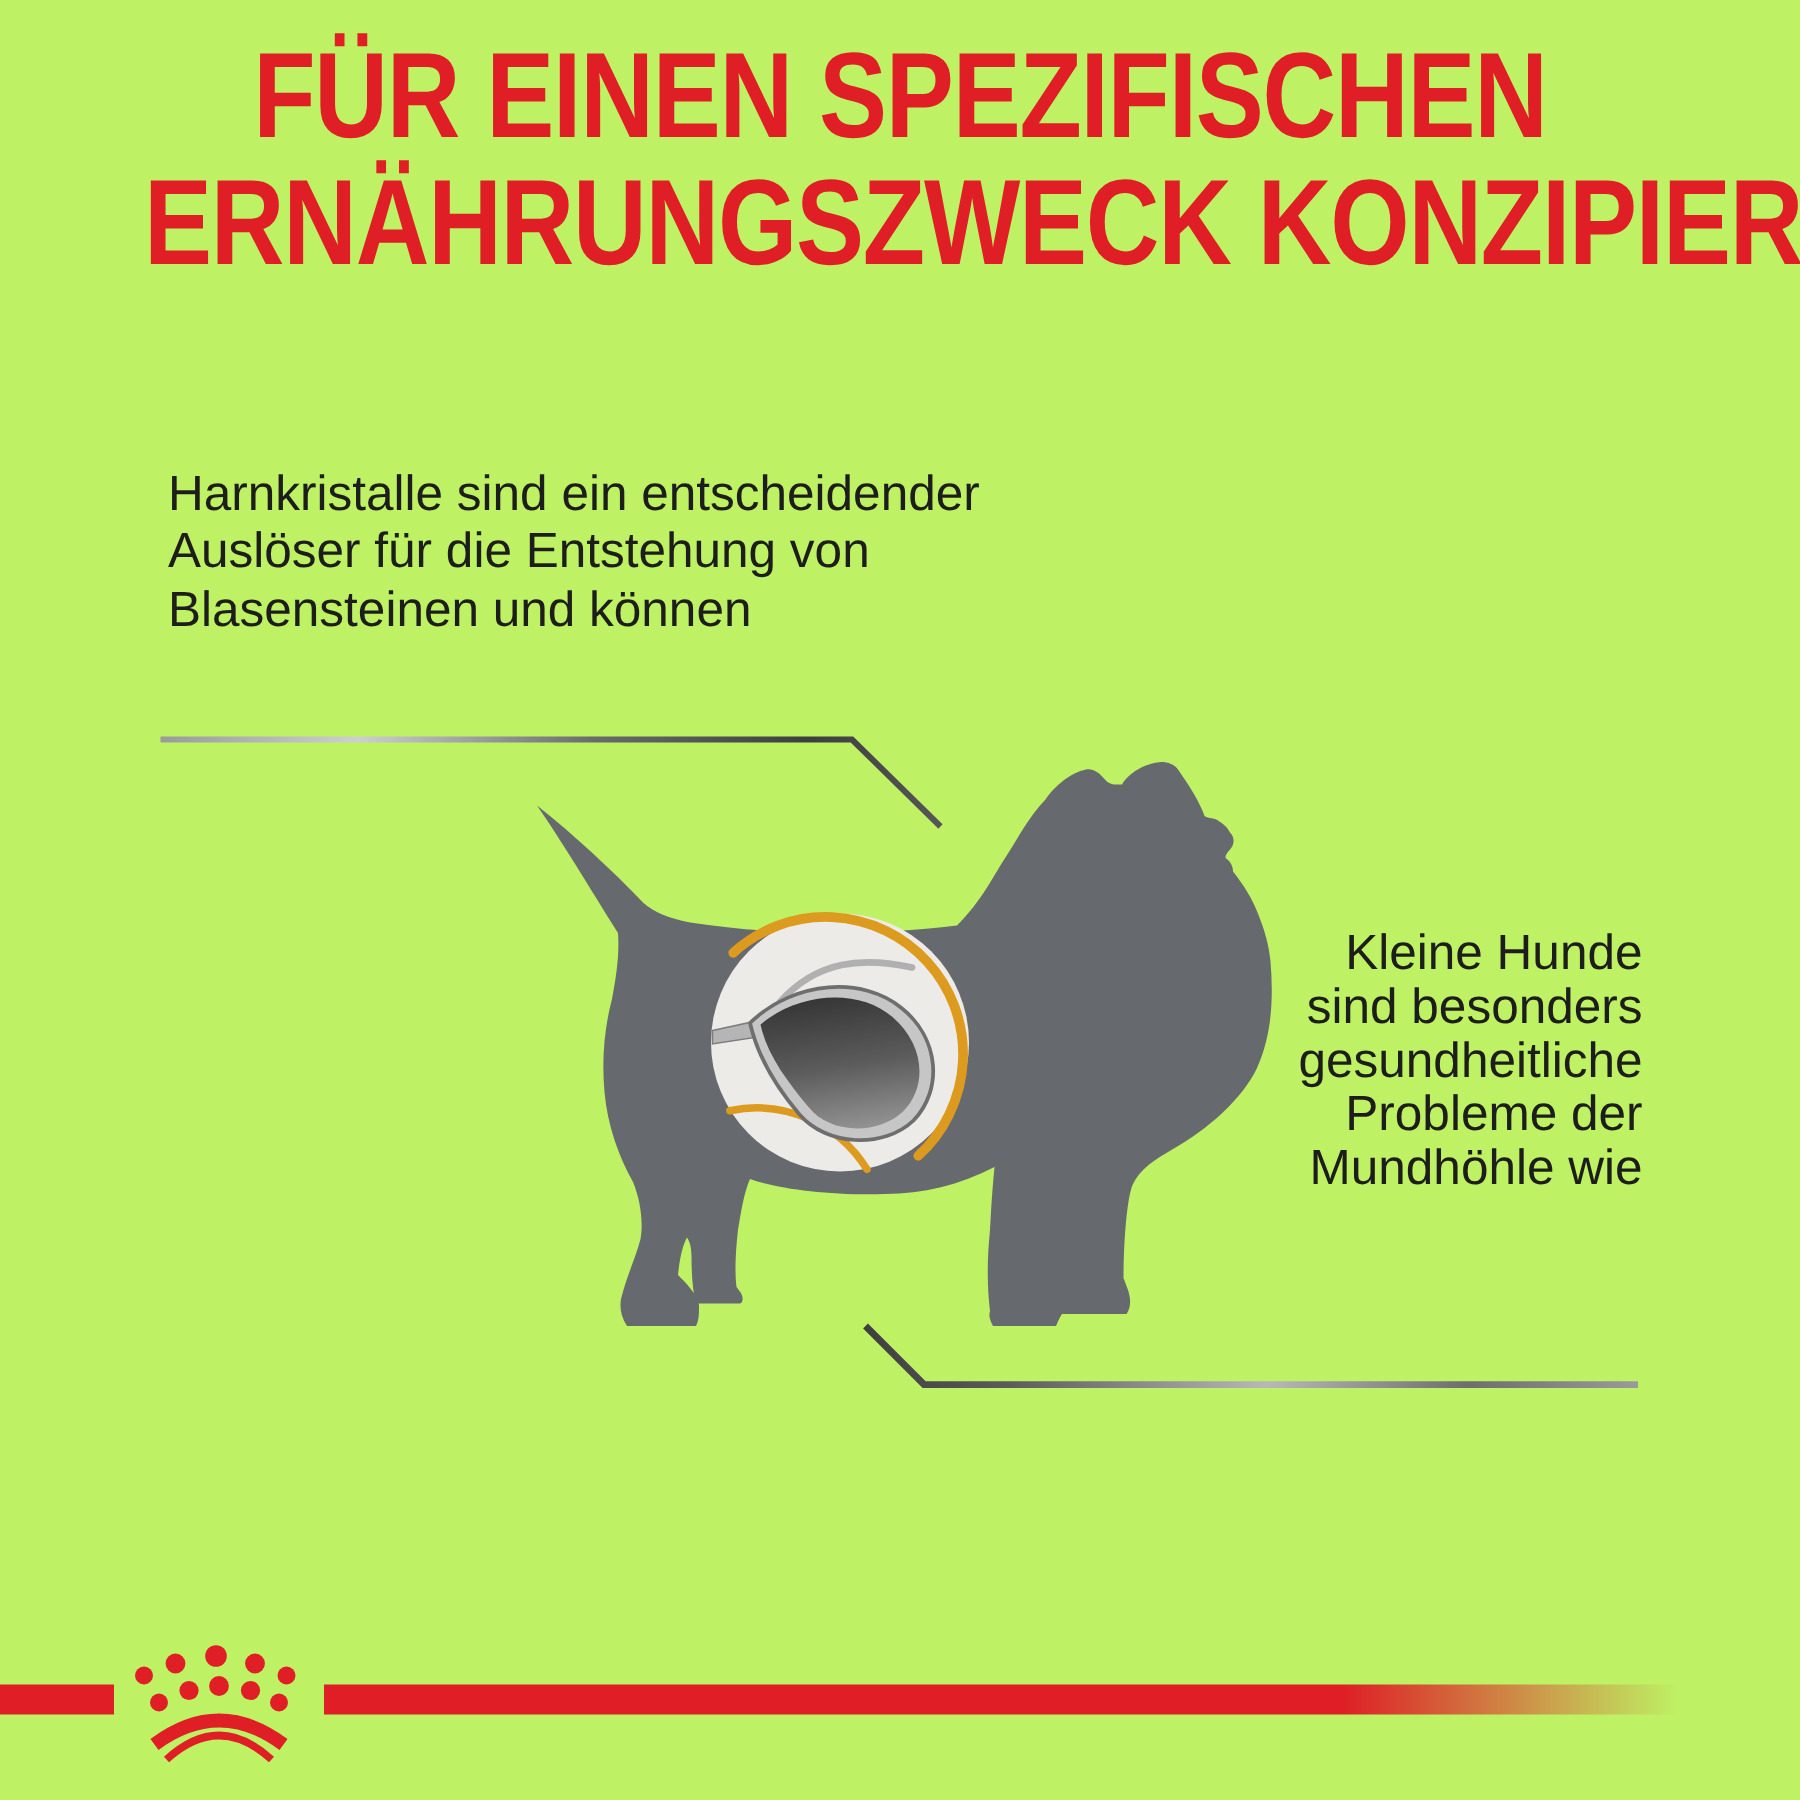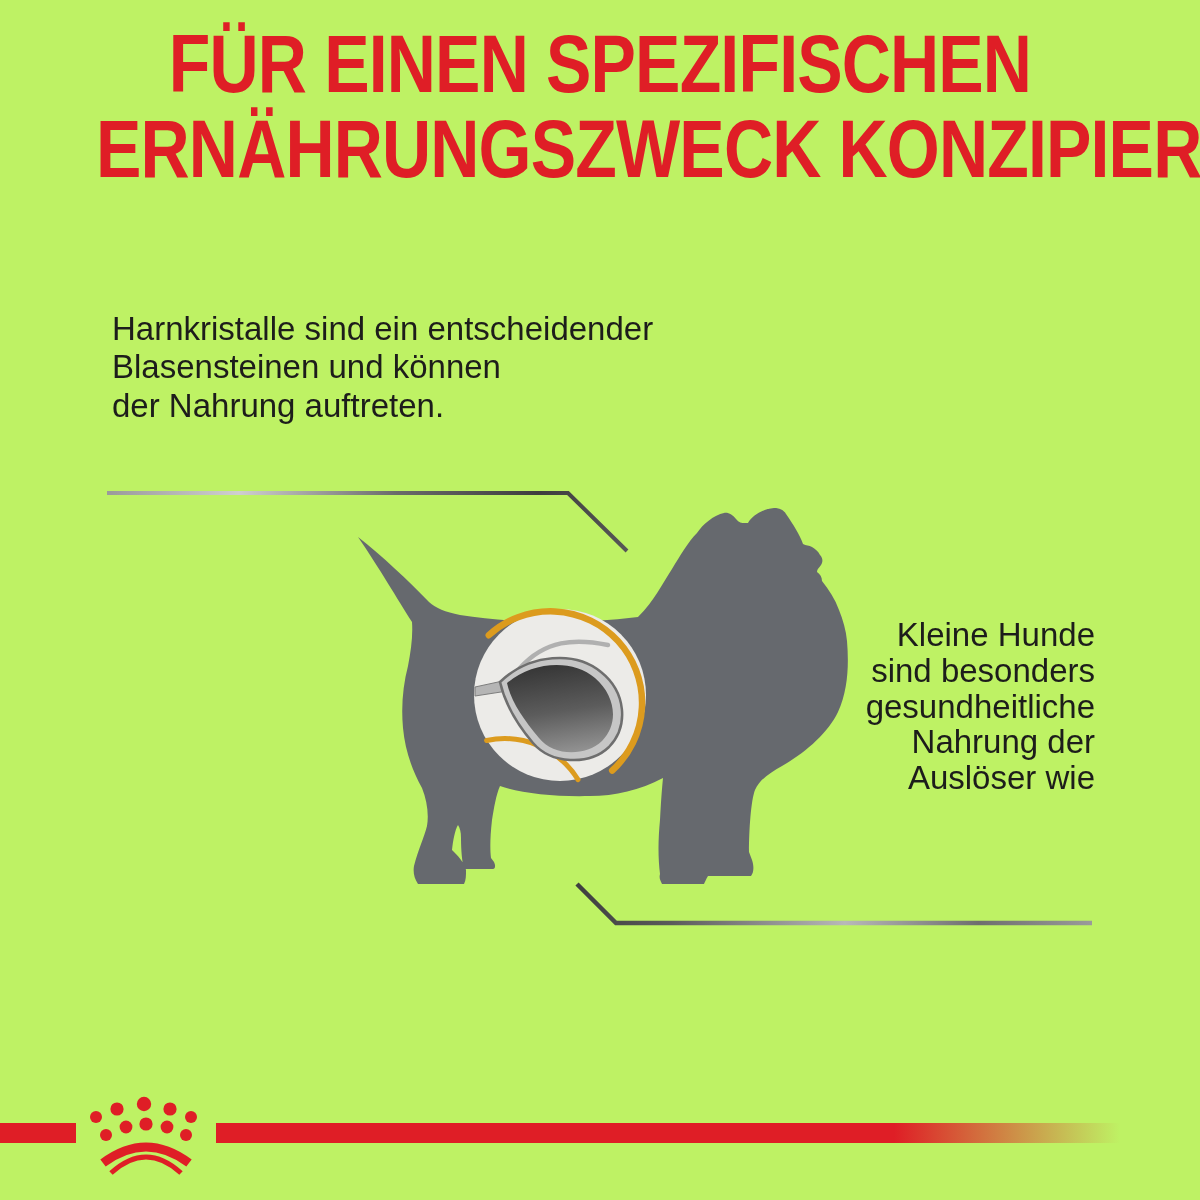--- a/index.html
+++ b/index.html
@@ -27,30 +27,30 @@
 
 <div class="page">
 
   <div class="headline">
     <div>FÜR EINEN SPEZIFISCHEN</div>
     <div>ERNÄHRUNGSZWECK KONZIPIERT</div>
   </div>
 
   <div class="left-text">
     <div>Harnkristalle sind ein entscheidender</div>
+    <div>Auslöser für die Entstehung von</div>
     <div>Blasensteinen und können</div>
-    <div>der Nahrung auftreten.</div>
   </div>
 
   <div class="right-text">
     <div>Kleine Hunde</div>
     <div>sind besonders</div>
     <div>gesundheitliche</div>
-    <div>Nahrung der</div>
-    <div>Auslöser wie</div>
+    <div>Probleme der</div>
+    <div>Mundhöhle wie</div>
   </div>
 
   <svg class="canvas" viewBox="0 0 1200 1200" aria-hidden="true">
     <defs>
       <linearGradient id="lineGrad1" gradientUnits="userSpaceOnUse" x1="107" y1="493" x2="627" y2="551">
         <stop offset="0" stop-color="#9a9a9a"></stop>
         <stop offset="0.25" stop-color="#cfcfcf"></stop>
         <stop offset="0.55" stop-color="#6a6a6a"></stop>
         <stop offset="0.82" stop-color="#3e3e3e"></stop>
         <stop offset="1" stop-color="#575757"></stop>

